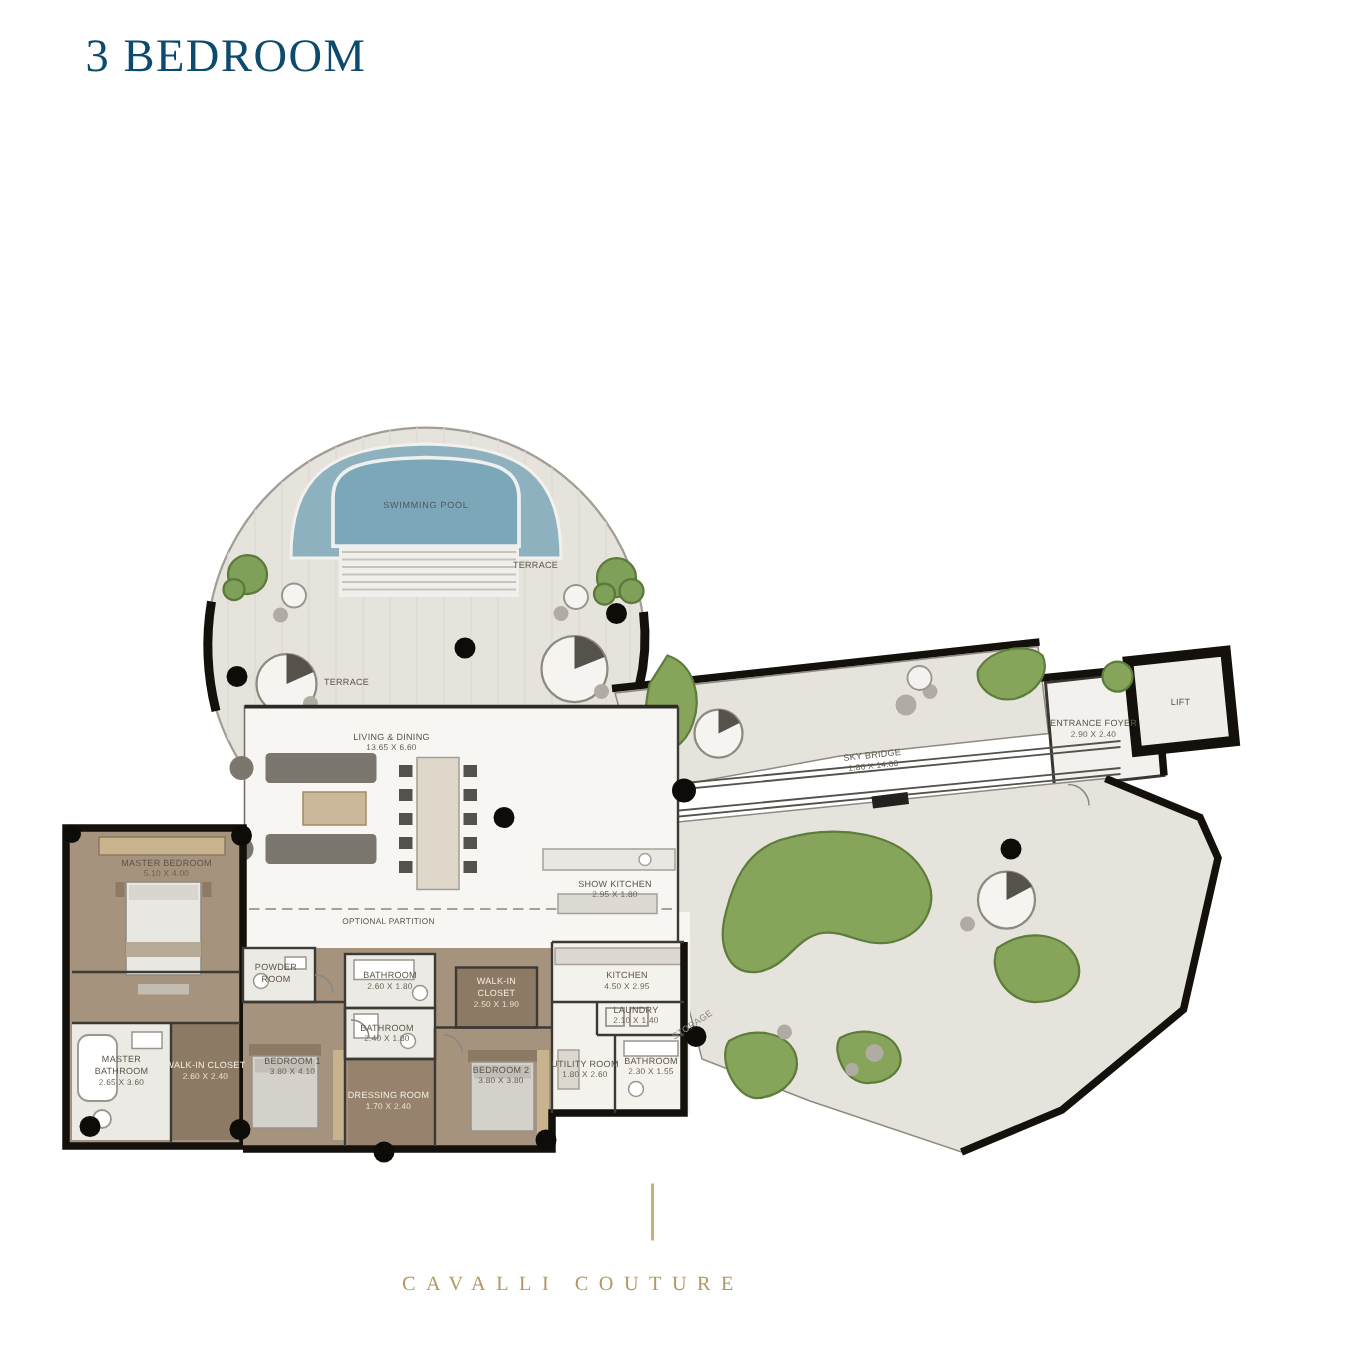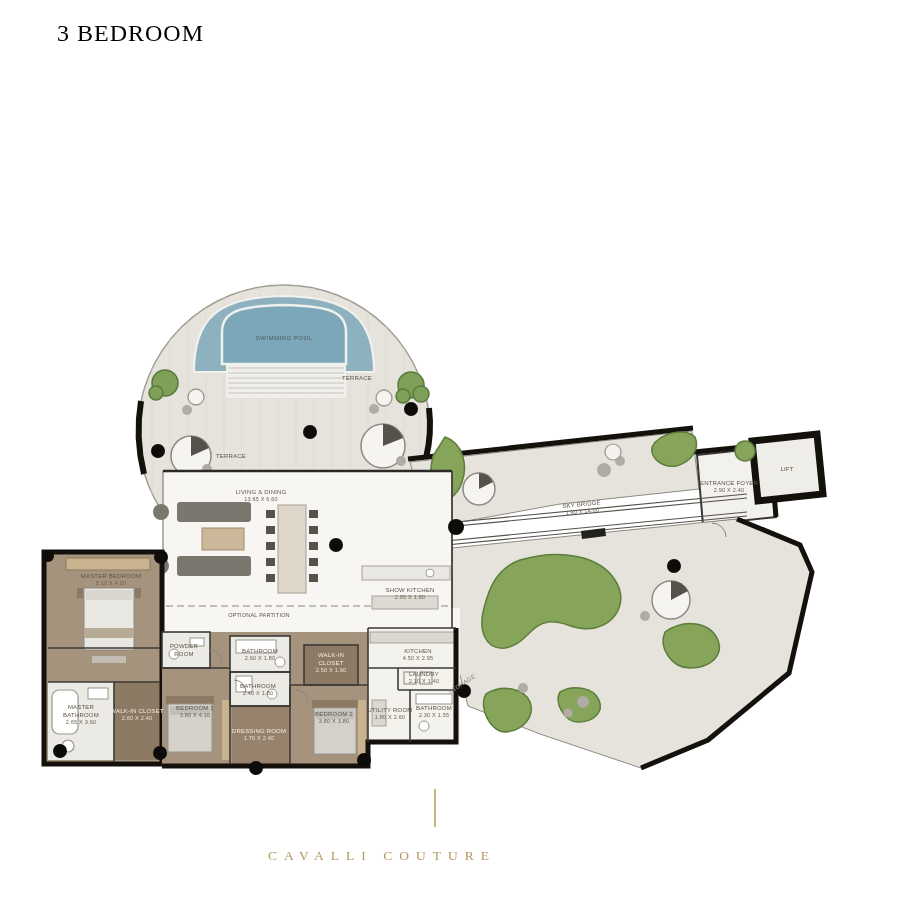--- a/index.html
+++ b/index.html
@@ -1,17 +1,17 @@
 <!DOCTYPE html>
 <html><head>
 <meta charset="utf-8">
 <style>
   html,body{margin:0;padding:0;width:900px;height:900px;background:#ffffff;overflow:hidden;}
   .page{position:relative;width:900px;height:900px;background:#ffffff;font-family:"Liberation Sans",sans-serif;}
-  .title{position:absolute;left:57px;top:20px;font-family:"Liberation Serif",serif;font-size:24px;line-height:1.1;color:#000000;letter-spacing:1px;font-weight:400;}
+  .title{position:absolute;left:57px;top:20px;font-family:"Liberation Serif",serif;font-size:31px;line-height:1.1;color:#0c4a6e;letter-spacing:1px;font-weight:400;}
   .title span{display:block;}
   .plan{position:absolute;inset:0;}
   .plan svg{position:absolute;left:0;top:0;}
   .lbl{position:absolute;transform:translate(-50%,-50%);text-align:center;font-size:6px;line-height:1.35;letter-spacing:.2px;color:#5f5549;white-space:nowrap;z-index:5;}
   .lbl span{display:block;}
   .lbl .d{font-size:5.5px;color:#6b6156;}
   .lbl--light{color:#f1ece2;}
   .lbl--light .d{color:#e9e2d3;}
   .lbl--pool{color:#4d595f;letter-spacing:.5px;}
   .lbl--pill span:first-child{background:rgba(240,236,227,.0);}

